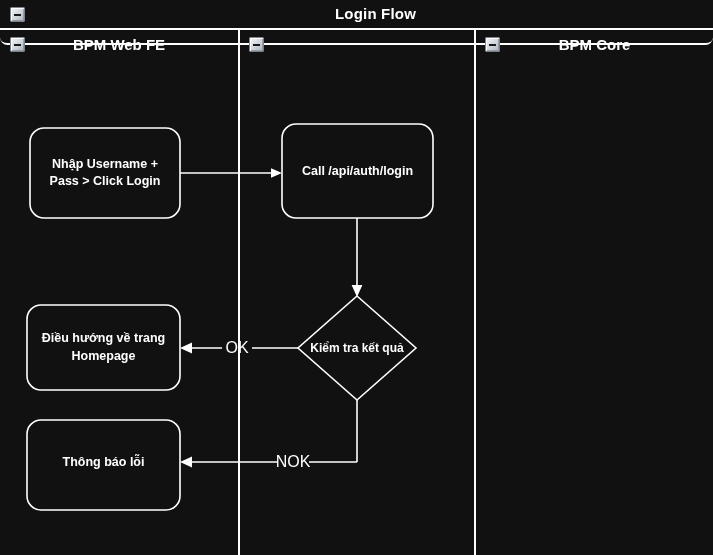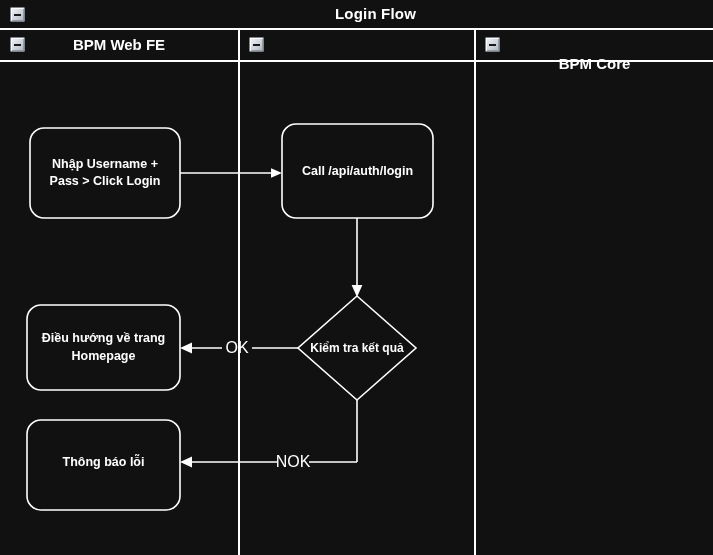--- a/index.html
+++ b/index.html
@@ -39,23 +39,24 @@
     font-weight: bold;
     letter-spacing: .2px;
     padding-left: 19px;
   }
 
   
   .lane-header-row {
     position: absolute;
     left: 0; top: 30px;
     width: 713px;
-    height: 32px;
+    height: 15px;
     border-bottom: 2px solid #ffffff;
     box-sizing: border-box;
+    border-radius: 12px;
   }
   .lane-header {
     position: absolute;
     top: 0;
     height: 30px;
     box-sizing: border-box;
   }
   .lane-header-label {
     position: absolute;
     left: 0; top: 0;
@@ -149,21 +150,21 @@
     <div class="title-bar-label">Login Flow</div>
   </div>
 
   <div class="lane-header-row">
 
     <div class="lane-header" style="left:0px; width:238px;">
       <div class="lane-header-label">BPM Web FE</div>
     </div>
 
 
-    <div class="lane-header" style="left:476px; width:237px;margin-top:19px;">
+    <div class="lane-header" style="left:476px; width:237px;">
       <div class="lane-header-label">BPM Core</div>
     </div>
   </div>
 
   <div class="collapse-icon collapse-lane" style="left:10px;"></div>
   <div class="collapse-icon collapse-lane" style="left:249px;"></div>
   <div class="collapse-icon collapse-lane" style="left:485px;"></div>
 
   <div class="lane-divider" style="left:238px;"></div>
   <div class="lane-divider" style="left:474px;"></div>

